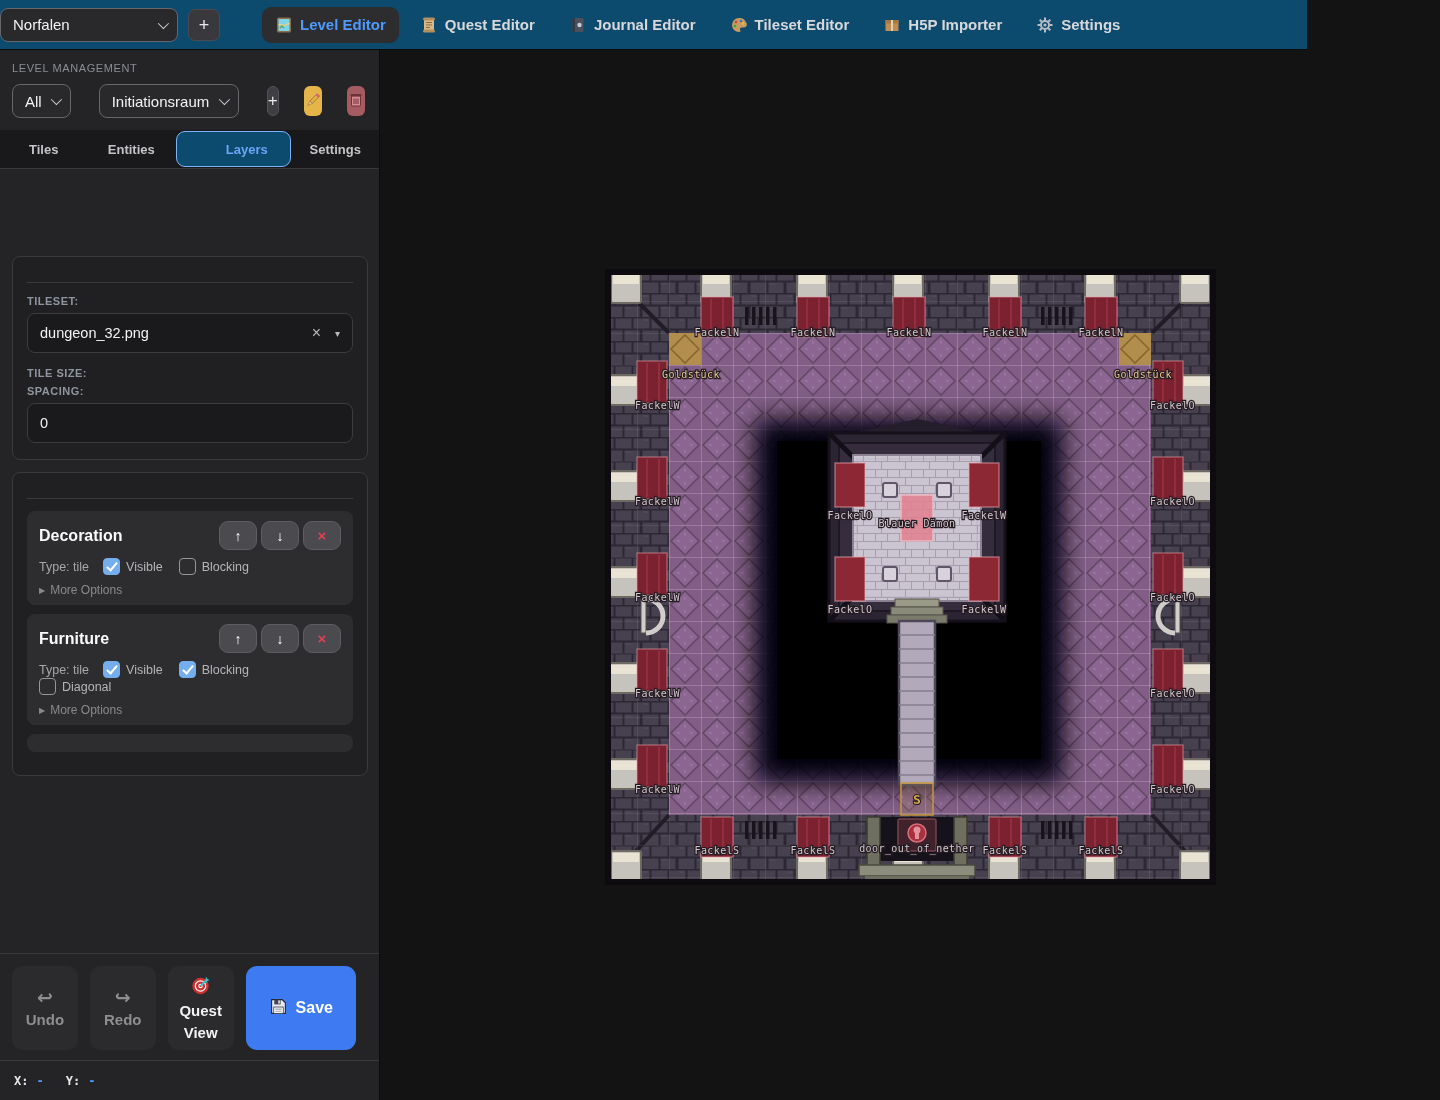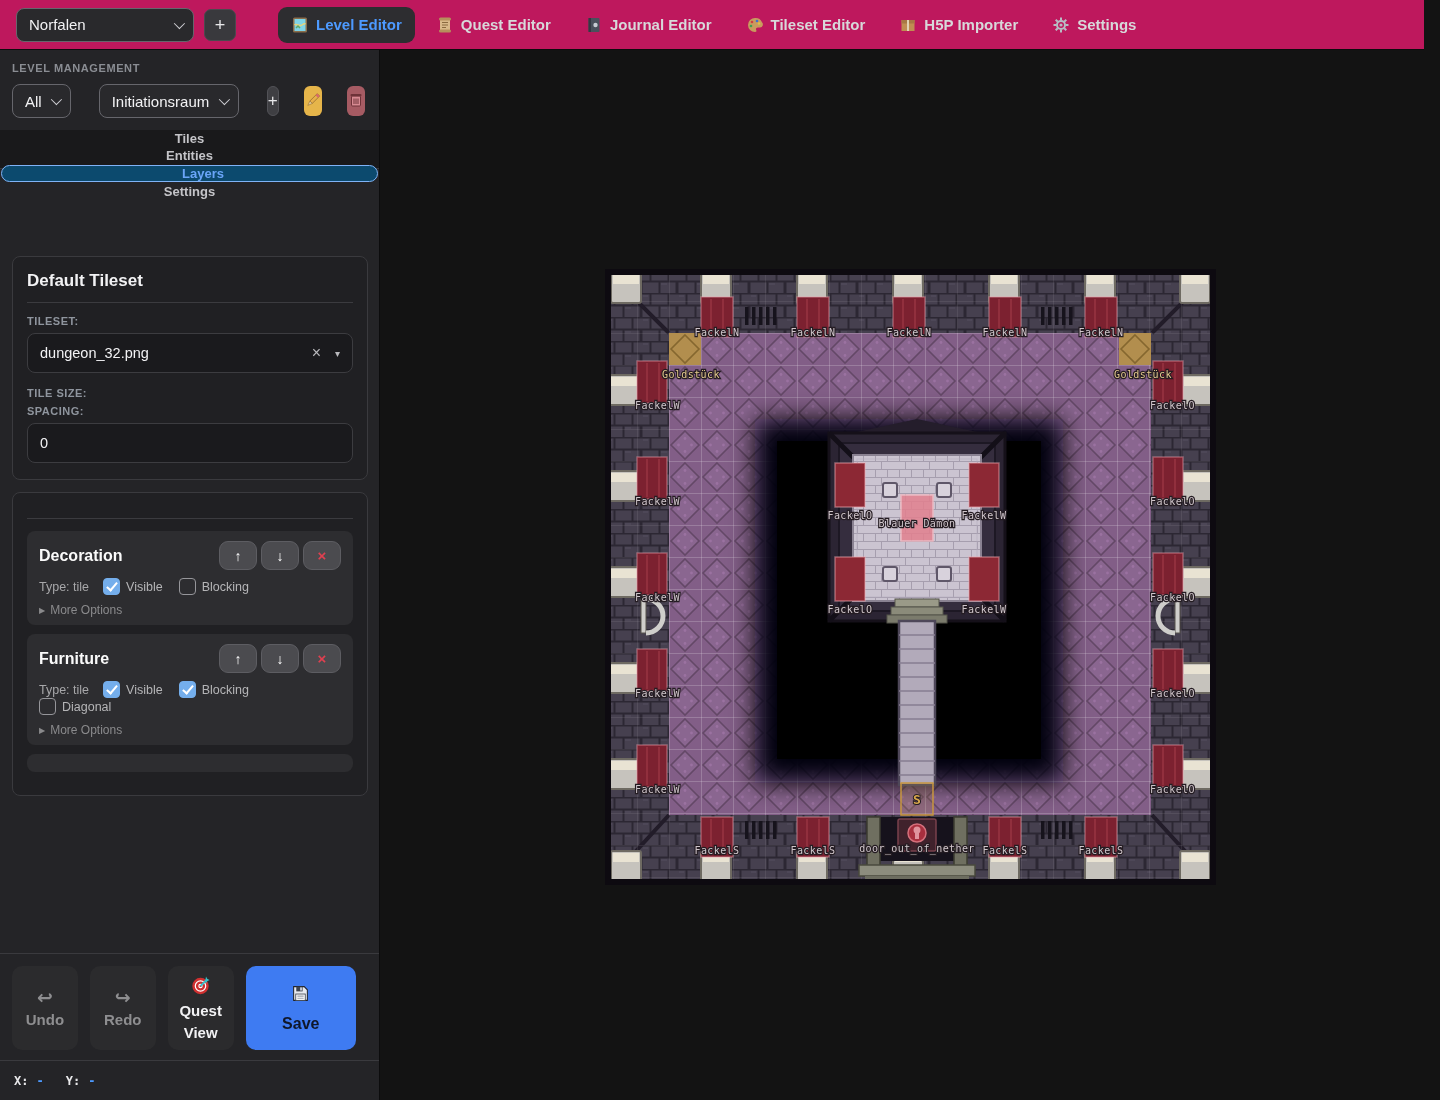--- a/index.html
+++ b/index.html
@@ -1,44 +1,44 @@
 <!DOCTYPE html>
 <html><head>
 <meta charset="utf-8">
 <style>
   * { margin:0; padding:0; box-sizing:border-box; }
   html,body { width:1440px; height:1100px; background:#131313; font-family:"Liberation Sans", sans-serif; overflow:hidden; position:relative; color:#e8e8ea; }
 
   
-  .topbar { position:absolute; left:0; top:0; width:1424px; height:50px; background:#be185d; border-bottom:1px solid #0c0c0d; display:flex; align-items:center; padding-left:16px; z-index:40; }
+  .topbar { position:absolute; left:0; top:0; width:1307px; height:50px; background:#0c4a6e; border-bottom:1px solid #0c0c0d; display:flex; align-items:center; z-index:40; }
   .select { background:#29292c; border:1px solid #66666c; border-radius:8px; height:34px; display:flex; align-items:center; padding:0 28px 0 12px; position:relative; font-size:15px; color:#f2f2f4; cursor:default; }
   .select .chev { position:absolute; right:11px; top:12px; width:8px; height:8px; border-right:1.8px solid #cfcfd4; border-bottom:1.8px solid #cfcfd4; transform:rotate(45deg) translateY(-2px); }
   .world-select { width:178px; }
   .btn-plain { background:#39393d; border:1px solid #4a4a4f; border-radius:7px; color:#e8e8ea; font-size:18px; line-height:1; display:flex; align-items:center; justify-content:center; cursor:default; }
   .topbar .btn-plain { width:32px; height:32px; margin-left:10px; }
   .nav { display:flex; margin-left:42px; gap:8px; }
   .nav-item { display:flex; align-items:center; gap:7px; padding:9px 13px; border-radius:9px; font-size:15px; font-weight:700; color:#d8d8da; cursor:default; white-space:nowrap; }
   .nav-item.active { background:#2d2d30; color:#4d9aff; }
   .nav-item svg { display:block; }
 
   
   .sidebar { position:absolute; left:0; top:50px; width:380px; height:1050px; background:#242427; border-right:1px solid #0c0c0d; overflow:hidden; z-index:30; }
   .lm { padding:12px 12px 8px 12px; }
-  .lm-heading { font-size:11px; font-weight:700; letter-spacing:.6px; color:#8a8d93; margin-bottom:10px; }
+  .lm-heading { font-size:11px; font-weight:400; letter-spacing:.6px; color:#8a8d93; margin-bottom:10px; }
   .lm-row { display:flex; align-items:center;gap:20px; }
   .lm-row .select.filter { width:74px; margin-right:8px; }
   .lm-row .select.level { width:140px; margin-right:8px; }
   .icon-btn { width:33px; height:30px; border-radius:6px; border:none; display:flex; align-items:center; justify-content:center; margin-right:5px; cursor:default; }
   .icon-btn.add { background:#3f3f43; border:1px solid #525257; color:#e8e8ea; font-size:17px; }
   .icon-btn.edit { background:#e6b54a; }
   .icon-btn.del { background:#a65b63; }
   .icon-btn.play { background:#d64545; }
   .play-tri { width:0; height:0; border-left:10px solid #fff; border-top:6px solid transparent; border-bottom:6px solid transparent; margin-left:2px; }
 
-  .side-tabs { display:flex; background:#19191b; border-bottom:1px solid #38383b; height:39px; align-items:stretch; margin-top:4px;flex-direction:column; }
+  .side-tabs { display:flex; background:#19191b; border-bottom:1px solid #38383b; height:39px; align-items:stretch; margin-top:4px; }
   .side-tab { flex:1; display:flex; align-items:center; justify-content:center; font-size:13px; font-weight:700; color:#c4c4c8; border-radius:9px; margin:1px; cursor:default; }
   .side-tab.active { border:1.5px solid #7fb3f7; background:#0c4a6e; color:#6aa5f8;padding-left:27px; }
 
   .side-content { position:absolute; left:0; top:172px; bottom:147px; width:380px; overflow:hidden; padding-top:34px; }
   .panel { margin:0 12px 12px 12px; background:#202023; border:1px solid #3a3a3e; border-radius:8px; padding:14px; }
   .panel h2 { font-size:17px; font-weight:700; color:#f2f2f4; }
   .panel hr { border:none; border-top:1px solid #3b3b3f; margin:11px 0 12px 0; }
   .fld-label { font-size:11px; font-weight:700; letter-spacing:.5px; color:#8f959e; margin:4px 0 6px 0; }
   .fld-input, .fld-select { width:100%; height:40px; background:#1a1a1d; border:1px solid #3c3c40; border-radius:8px; color:#f2f2f4; font-size:14.5px; padding:0 12px; font-family:"Liberation Sans", sans-serif; margin-bottom:10px; }
   .fld-select { display:flex; align-items:center; margin-bottom:14px; }
@@ -65,21 +65,21 @@
   .cb-label { color:#b5b5b7; }
   .more-row { margin-top:8px; font-size:12px; color:#8a8a8c; display:flex; align-items:center; gap:5px; }
   .more-row .tri { font-size:8px; }
 
   
   .side-footer { position:absolute; left:0; bottom:0; width:380px; height:147px; background:#242427; border-top:1px solid #3a3a3e; z-index:35; }
   .footer-btns { display:flex; align-items:stretch; padding:12px 12px 0 12px; height:107px; }
   .fbtn { background:#2b2b2d; border:none; border-radius:10px; width:68px; height:84px; display:flex; flex-direction:column; align-items:center; justify-content:center; gap:4px; color:#8e8e90; font-size:15px; font-weight:600; margin-right:12px; cursor:default; font-family:"Liberation Sans", sans-serif; }
   .fbtn .garrow { font-size:19px; line-height:1; font-family:"DejaVu Sans", sans-serif; }
   .fbtn.reset { color:#f2f2f4; line-height:1.15; }
-  .fbtn.save { background:#3e7bf2; color:#0f172a; width:114px; flex-direction:column; gap:8px; font-size:16px; font-weight:700; }
+  .fbtn.save { background:#3e7bf2; color:#ffffff; width:114px; flex-direction:row; gap:8px; font-size:16px; font-weight:700;border-radius:11px; }
   .statusbar { position:absolute; left:0; bottom:0; width:380px; height:40px; border-top:1px solid #3a3a3e; display:flex; align-items:center; padding-left:14px; font-family:"DejaVu Sans Mono", monospace; font-size:12px; font-weight:700; }
   .statusbar .lab { color:#e8e8ea; margin-right:8px; }
   .statusbar .val { color:#4d9aff; margin-right:22px; }
 
   
   .canvas { position:absolute; left:381px; top:50px; width:1059px; height:1050px; background:#131313; }
   .map-viewport { position:absolute; left:224px; top:219px; width:611px; height:616px; }
   .mlab { font-family:"DejaVu Sans Mono", monospace; font-size:10px; fill:#d0c6cb; paint-order:stroke; stroke:#241c22; stroke-width:2.4px; letter-spacing:.4px; }
   .mlab.gold { fill:#e4c98e; }
   .mlab.spawn { font-size:13px; font-weight:700; fill:#d9a84d; stroke-width:2px; }
@@ -202,21 +202,20 @@
   <div class="side-tabs">
     <div class="side-tab">Tiles</div>
     <div class="side-tab">Entities</div>
     <div class="side-tab active">Layers</div>
     <div class="side-tab">Settings</div>
   </div>
 
   <div class="side-content">
 
     <div class="panel">
-      <h2>Default Tileset</h2>
       <hr>
       <div class="fld-label">TILESET:</div>
       <div class="fld-select">
         <span class="val">dungeon_32.png</span>
         <span class="x">×</span>
         <span class="caret">▾</span>
       </div>
       <div class="fld-label">TILE SIZE:</div>
       <div class="fld-label">SPACING:</div>
       <input class="fld-input" style="margin-bottom: 2px;" value="0">

